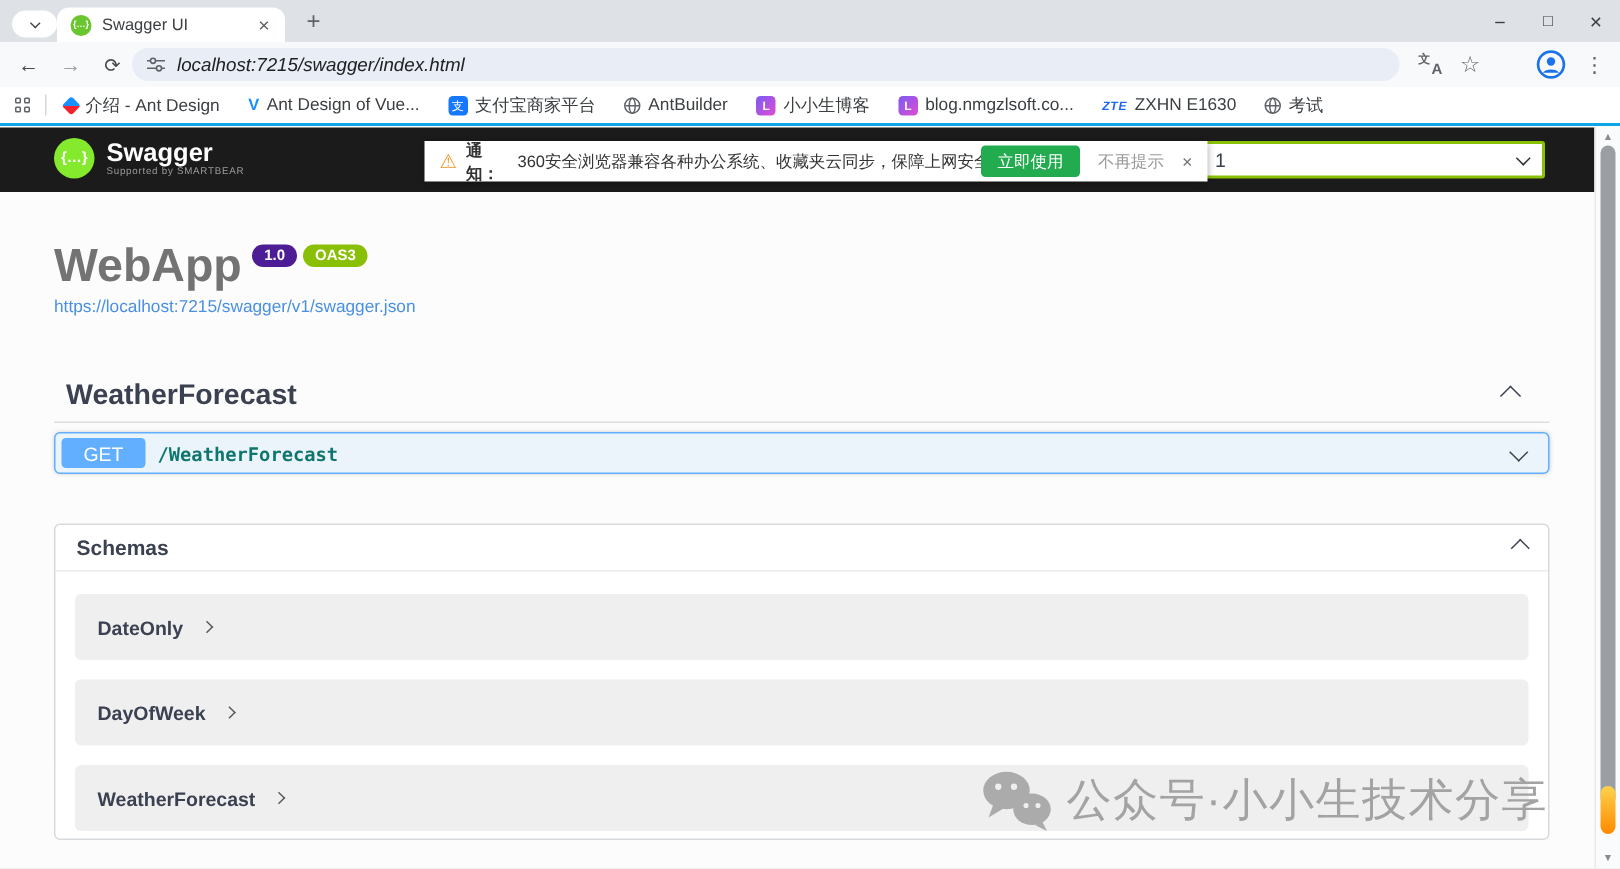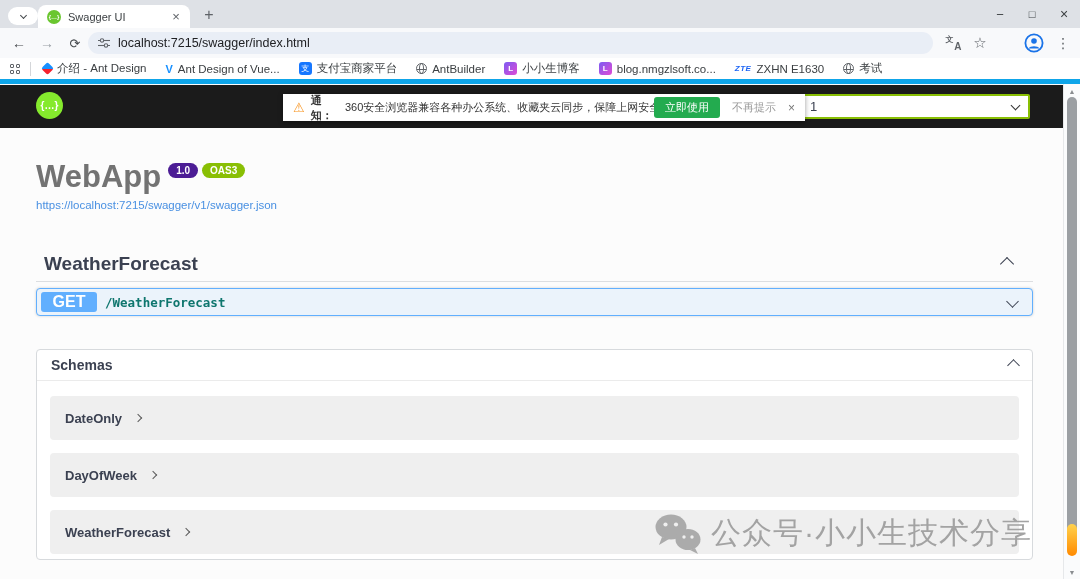--- a/index.html
+++ b/index.html
@@ -17,26 +17,26 @@
   .tab-close{font-size:13px;color:#5f6368;width:16px;text-align:center;line-height:16px;}
   .newtab{position:absolute;left:198px;top:4px;width:22px;height:22px;display:flex;align-items:center;justify-content:center;
           font-size:16px;color:#5f6368;}
   .winbtn{position:absolute;top:0;height:28px;width:32px;display:flex;align-items:center;justify-content:center;
           color:#3c4043;font-size:12px;}
   .toolbar{position:absolute;left:0;top:28px;width:1080px;height:30px;background:#f8f9fb;}
   .navbtn{position:absolute;top:28px;height:30px;width:26px;display:flex;align-items:center;justify-content:center;
           font-size:14px;color:#45494d;}
   .omnibox{position:absolute;left:88px;top:32px;width:845px;height:22px;background:#e9eef6;border-radius:11px;
            display:flex;align-items:center;padding:0 10px;box-sizing:border-box;}
-  .url{font-size:12.5px;color:#202124;margin-left:8px;white-space:nowrap;}
+  .url{font-size:12.5px;color:#202124;margin-left:8px;white-space:nowrap;font-style:italic;}
   .tbicon{position:absolute;top:28px;height:30px;display:flex;align-items:center;justify-content:center;color:#5f6368;}
   .translate{position:relative;width:15px;height:14px;font-weight:bold;}
   .translate .t1{position:absolute;left:0;top:-2px;font-size:8px;}
   .translate .t2{position:absolute;right:-1px;bottom:-2px;font-size:10px;}
-  .bookmarks{position:absolute;left:0;top:58px;width:1080px;height:26px;background:#fff;border-bottom:5px solid #0ea5e9;
+  .bookmarks{position:absolute;left:0;top:58px;width:1080px;height:26px;background:#fff;border-bottom:2px solid #0ea5e9;
              display:flex;align-items:center;box-sizing:border-box;}
   .apps{display:grid;grid-template-columns:4px 4px;grid-template-rows:4px 4px;gap:2px;margin-left:10px;}
   .apps i{border:1px solid #5f6368;border-radius:1px;}
   .bm-divider{width:1px;height:14px;background:#d4d6d9;margin:0 12px 0 10px;}
   .bm{display:flex;align-items:center;margin-right:19px;font-size:11.5px;color:#3c4043;white-space:nowrap;}
   .bm .bi{margin-right:5px;flex:none;}
   .bi-antd{width:9px;height:9px;background:linear-gradient(135deg,#1890ff 50%,#f5222d 50%);transform:rotate(45deg);border-radius:2px;}
   .bi-vue{color:#1890ff;font-size:11px;font-weight:bold;}
   .bi-alipay{width:13px;height:13px;background:#1677ff;border-radius:3px;color:#fff;font-size:8px;
              display:flex;align-items:center;justify-content:center;}
@@ -77,21 +77,21 @@
   .badge{border-radius:10px;color:#fff;font-size:10px;font-weight:bold;padding:2px 8px;margin-left:7px;margin-top:3px;}
   .badge-ver{background:#4c1d95;}
   .badge-oas{background:#89bf04;margin-left:4px;}
   .spec-link{position:absolute;left:36px;top:199px;font-size:11.5px;color:#4990e2;text-decoration:none;}
   .tag-name{position:absolute;left:44px;top:253px;font-size:19px;font-weight:bold;color:#3b4151;}
   .tag-chev{position:absolute;left:1002px;top:259px;color:#3b4151;}
   .tag-divider{position:absolute;left:36px;top:281px;width:997px;height:1px;background:#dcdee1;}
   .opblock{position:absolute;left:36px;top:288px;width:997px;height:28px;background:#ebf3fb;border:1px solid #61affe;
            border-radius:4px;box-sizing:border-box;box-shadow:0 0 3px rgba(0,0,0,.18);}
   .method{position:absolute;left:4px;top:3px;width:56px;height:20px;background:#61affe;border-radius:3px;color:#fff;
-          font-weight:bold;font-size:16px;display:flex;align-items:center;justify-content:center;}
+          font-weight:normal;font-size:13px;display:flex;align-items:center;justify-content:center;}
   .op-path{position:absolute;left:68px;top:6px;font-family:"DejaVu Sans Mono",monospace;font-size:12.5px;
            font-weight:600;color:#0f766e;}
   .op-chev{position:absolute;right:15px;top:8px;color:#3b4151;}
   .schemas{position:absolute;left:36px;top:349px;width:997px;height:211px;background:#fff;border:1px solid #d7dadd;
            border-radius:4px;box-sizing:border-box;}
   .schemas-header{position:absolute;left:0;top:0;width:100%;height:31px;border-bottom:1px solid #ebebeb;
                   display:flex;align-items:center;padding:0 14px;box-sizing:border-box;}
   .schemas-title{font-size:14px;font-weight:bold;color:#3b4151;}
   .schemas-chev{margin-left:auto;color:#3b4151;}
   .model-row{position:absolute;left:13px;width:969px;height:44px;background:#efefef;border-radius:4px;
@@ -199,20 +199,24 @@
     </span>
     <span class="bm">
       <span class="bi globe"></span>
       <span>考试</span>
     </span>
   </div>
 
   <div class="topbar">
     <div class="brand">
       <span class="brand-logo">{…}</span>
+      <span>
+        <div class="brand-name">Swagger</div>
+        <div class="brand-sub" style="margin-left:8px;">Supported by SMARTBEAR</div>
+      </span>
     </div>
     <div class="def-select">
       <span>1</span>
       <span class="chev c-down" style="margin-left:auto;border-width:0 1.5px 1.5px 0;padding:3px;margin-top:-3px;color:#333;"></span>
     </div>
     <div class="notice">
       <span class="warn">⚠</span>
       <span class="nlabel">通知：</span>
       <span class="ntext">360安全浏览器兼容各种办公系统、收藏夹云同步，保障上网安全</span>
       <span class="nbtn">立即使用</span>

